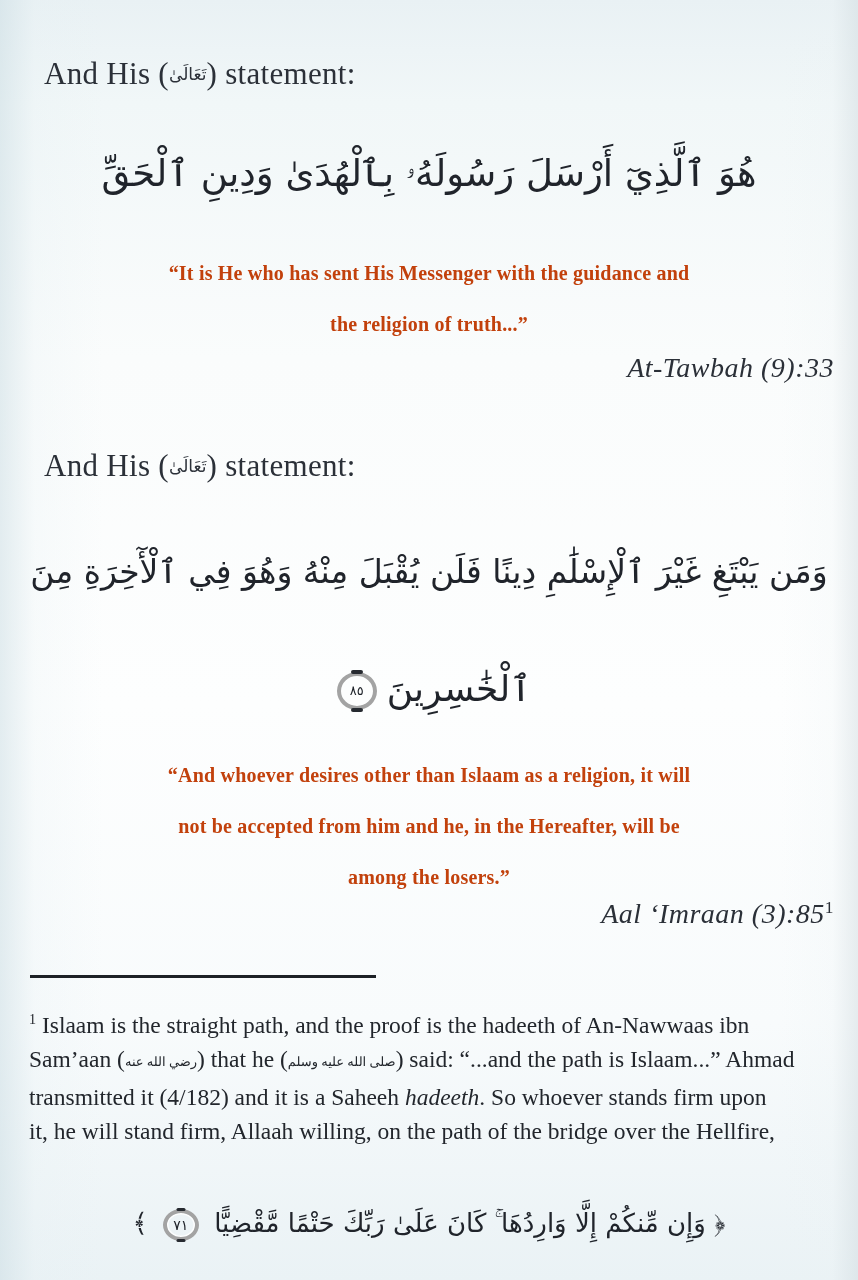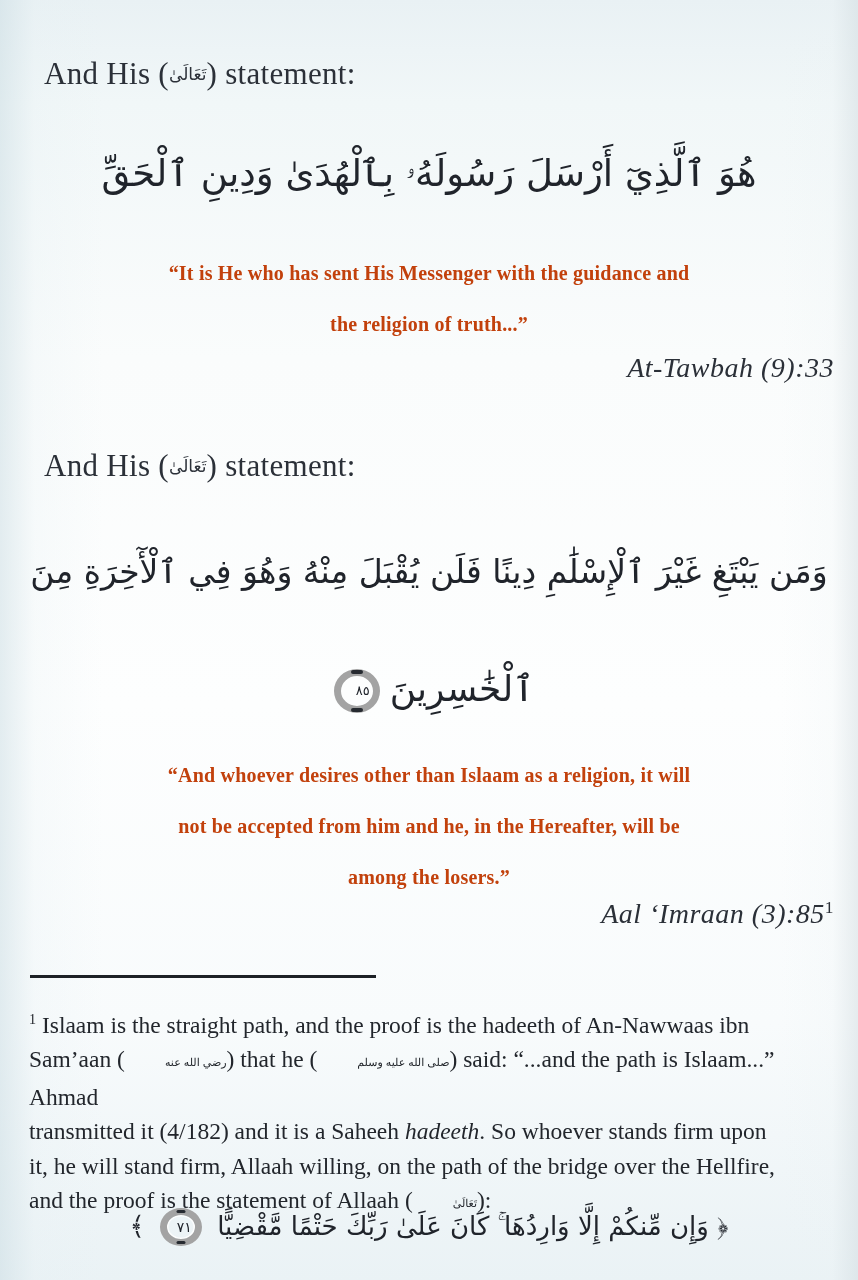--- a/index.html
+++ b/index.html
@@ -24,24 +24,23 @@
     letter-spacing: 0.3px;
     color: #2b3038;
   }
   .honorific {
     font-size: 0.55em;
     vertical-align: 0.25em;
     font-family: "DejaVu Sans", sans-serif;
     letter-spacing: 0;
   }
   .honorific-sm {
-    font-size: 11px;
+    font-size: 13px;
     vertical-align: 0.1em;
-    font-family: Liberation Sans, sans-serif;
-    margin-left: 40px;
+    font-family: Liberation Serif, serif;
   }
   .translation {
     text-align: center;
     font-weight: 700;
     font-size: 20px;
     line-height: 51px;
     color: #c2410c;
     letter-spacing: 0.2px;
   }
   .citation {
@@ -69,24 +68,24 @@
   .v2b { font-size: 36px; }
   .v3 { font-size: 26px; }
 
   .ayah-badge {
     display: inline-block;
     min-width: 26px;
     height: 30px;
     line-height: 30px;
     padding: 0 3px;
     margin: 0 10px;
-    border: 7px solid #a3a3a3;
+    border: 4px solid #a3a3a3;
     border-radius: 50%;
     font-size: 13px;
-    text-align: right;
+    text-align: center;
     vertical-align: middle;
     position: relative;
     box-shadow: inset 0 0 0 1.5px #fdfefe;
   }
   .ayah-badge::before, .ayah-badge::after {
     content: "";
     position: absolute;
     left: 50%;
     transform: translateX(-50%);
     width: 12px; height: 4px;
@@ -158,21 +157,20 @@
   <span>Aal ‘Imraan (3):85</span><sup>1</sup>
 </div>
 
 <div class="abs fn-rule" style="top:975px;"></div>
 
 <div class="abs footnote" style="top:1002px;">
   <div><sup class="fn-marker">1</sup>&nbsp;<span>Islaam is the straight path, and the proof is the hadeeth of An-Nawwaas ibn</span></div>
   <div><span>Sam’aan (</span><span class="honorific-sm" dir="rtl">رضي الله عنه</span><span>) that he (</span><span class="honorific-sm" dir="rtl">صلى الله عليه وسلم</span><span>) said: “...and the path is Islaam...”  Ahmad</span></div>
   <div><span>transmitted it (4/182) and it is a Saheeh </span><span class="fn-italic">hadeeth</span><span>.  So whoever stands firm upon</span></div>
   <div><span>it, he will stand firm, Allaah willing, on the path of the bridge over the Hellfire,</span></div>
-  <div><span>and the proof is the statement of Allaah (</span><span class="honorific-sm" dir="rtl">تَعَالَىٰ</span><span>):</span></div>
 </div>
 
 <div class="abs block arabic v3" style="top:1208px;">
   <span>﴿</span>
   <span>وَإِن مِّنكُمْ إِلَّا وَارِدُهَا ۚ كَانَ عَلَىٰ رَبِّكَ حَتْمًا مَّقْضِيًّا</span>
   <span class="ayah-badge badge-sm"><span>٧١</span></span>
   <span>﴾</span>
 </div>
 
 </body></html>

